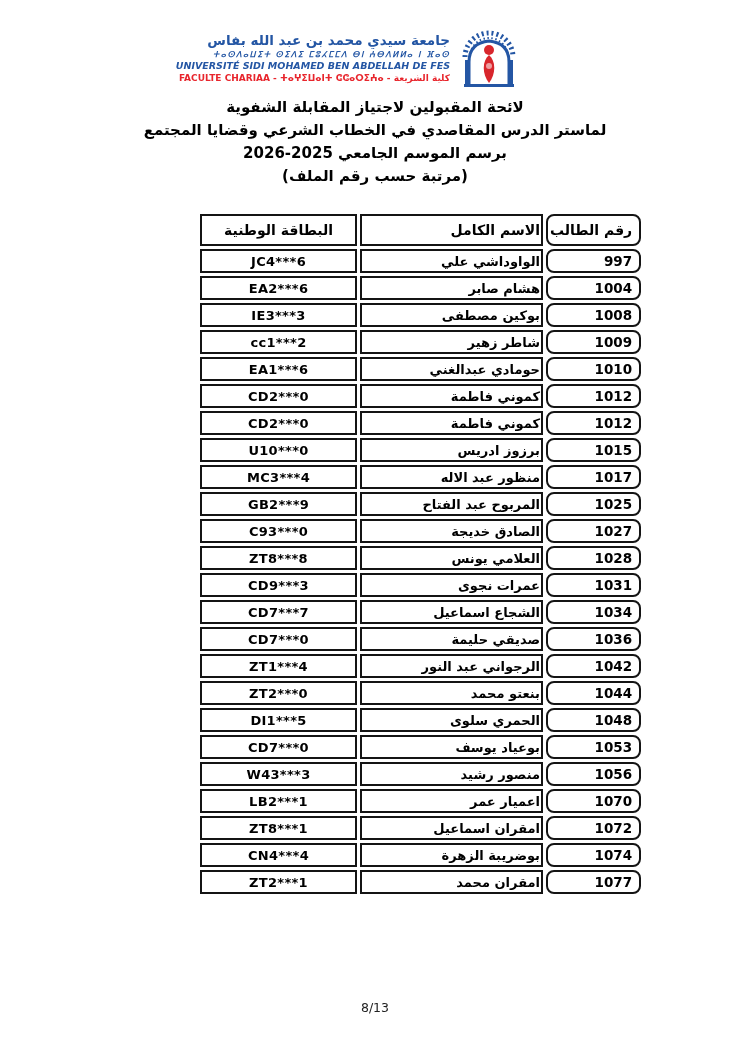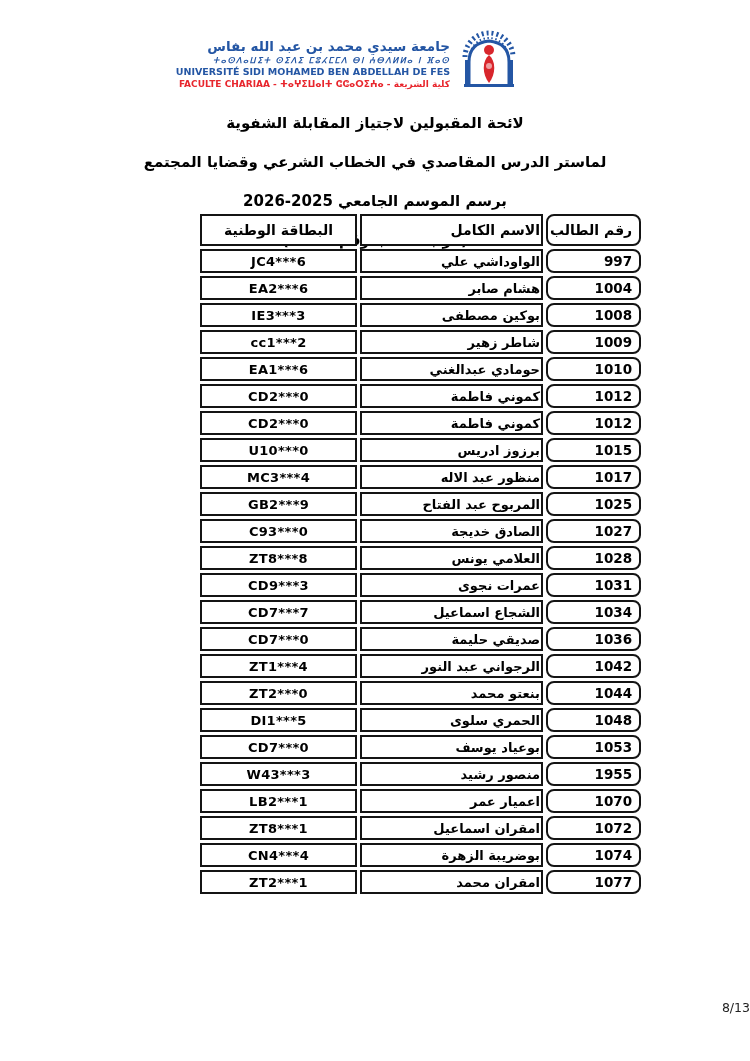--- a/index.html
+++ b/index.html
@@ -5,36 +5,36 @@
   * { margin:0; padding:0; box-sizing:border-box; }
   html,body { background:#ffffff; }
   body {
     width:750px; height:1061px; position:relative; overflow:hidden;
     font-family:"DejaVu Sans", sans-serif; color:#000;
   }
 
   
   .uni-header {
     position:absolute; top:26px; right:228px;
-    display:flex; align-items:flex-end; gap:6px;
+    display:flex; align-items:center; gap:6px;
   }
   .uni-text { text-align:right; }
   .uni-ar  { direction:rtl; color:#2456a4; font-weight:bold; font-size:13.5px; line-height:17px; }
   .uni-tif { direction:ltr; color:#2456a4; font-weight:bold; font-size:8px; letter-spacing:1.5px; line-height:11px;font-style:italic; }
-  .uni-fr  { direction:ltr; color:#2456a4; font-weight:bold; font-size:9.5px; line-height:12px; }
+  .uni-fr  { direction:ltr; color:#2456a4; font-weight:bold; font-size:9.5px; line-height:12px;font-style:italic; }
   .uni-fac { direction:ltr; color:#e8262d; font-weight:bold; font-size:9px; line-height:12px; }
   .uni-logo { width:66px; height:64px; flex:0 0 auto; }
 
   
   .doc-titles {
     position:absolute; top:96px; left:0; width:100%;
     text-align:center; direction:rtl;
     font-weight:bold; font-size:15px;
   }
-  .doc-titles div { line-height:23px;margin-top:16px; }
+  .doc-titles div { line-height:23px; }
 
   
   table.results {
     position:absolute; top:211px; left:197px;
     direction:rtl;
     border-collapse:separate; border-spacing:3px;
     table-layout:fixed;
   }
   col.w-num  { width:80px; }
   col.w-name { width:183px; }
@@ -47,21 +47,21 @@
   .results td { font-size:13px; height:24px; padding:1px 4px; }
   th.h-num, td.c-num  { text-align:right; padding-left:2px;  padding-right:7px;border-radius:8px; }
   th.h-name,td.c-name { text-align:right; padding-right:1px; }
   th.h-cin, td.c-cin  { text-align:center; direction:ltr; }
   td.c-num  { font-size:13.5px; }
   td.c-cin  { letter-spacing:0.3px; }
 
   
   .page-footer {
     position:absolute; top:1000px; left:0; width:100%;
-    text-align:right; font-size:12.5px; color:#222;
+    text-align:center; font-size:12.5px; color:#222;
   }
 </style>
 </head>
 <body>
 
 <div class="uni-header">
   <div class="uni-text">
     <div class="uni-ar">جامعة سيدي محمد بن عبد الله بفاس</div>
     <div class="uni-tif">ⵜⴰⵙⴷⴰⵡⵉⵜ ⵙⵉⴷⵉ ⵎⵓⵃⵎⵎⴷ ⴱⵏ ⵄⴱⴷⵍⵍⴰ ⵏ ⴼⴰⵙ</div>
     <div class="uni-fr">UNIVERSITÉ SIDI MOHAMED BEN ABDELLAH DE FES</div>
@@ -213,21 +213,21 @@
     <td class="c-cin">DI1***5</td>
   </tr>
 
   <tr>
     <td class="c-num">1053</td>
     <td class="c-name">بوعياد يوسف</td>
     <td class="c-cin">CD7***0</td>
   </tr>
 
   <tr>
-    <td class="c-num">1955</td>
+    <td class="c-num">1056</td>
     <td class="c-name">منصور رشيد</td>
     <td class="c-cin">W43***3</td>
   </tr>
 
   <tr>
     <td class="c-num">1070</td>
     <td class="c-name">اعميار عمر</td>
     <td class="c-cin">LB2***1</td>
   </tr>
 

